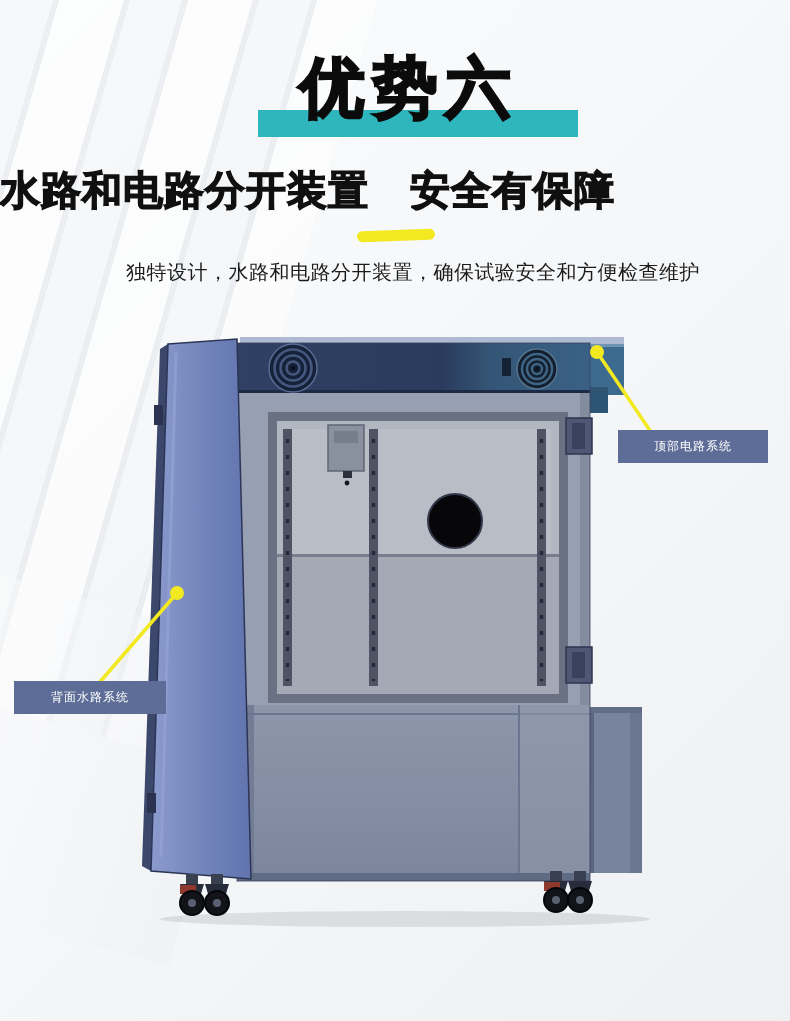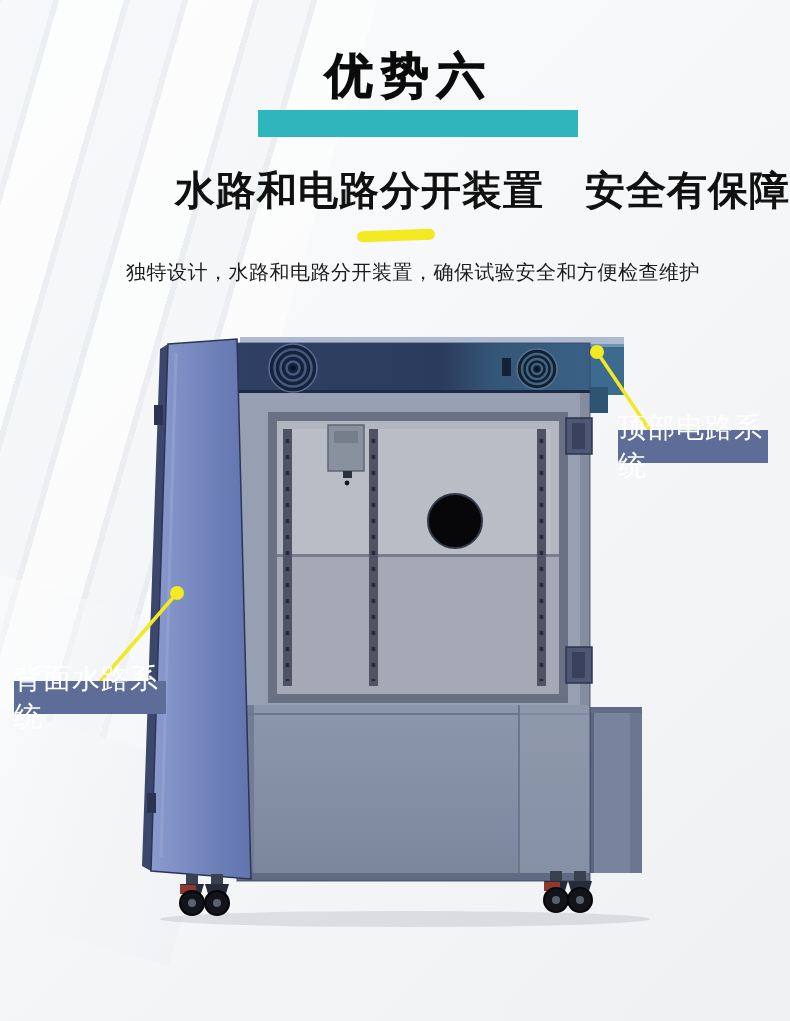--- a/index.html
+++ b/index.html
@@ -19,45 +19,45 @@
     transform:rotate(16deg); opacity:.45; z-index:0;
     background:linear-gradient(90deg,#ffffff,#eceef1);
   }
   
   .title-bar {
     position:absolute; left:258px; top:110px; width:320px; height:27px;
     background:#2fb5bc; z-index:1;
   }
   .page-title {
     position:absolute; left:0; right:0; top:44px; text-align:center; z-index:2;
-    font-size:48px; font-weight:400; letter-spacing:8px; color:#0b0b0b;padding-left:28px;
+    font-size:65px; font-weight:700; letter-spacing:8px; color:#0b0b0b;padding-left:28px;
     -webkit-text-stroke:2.5px #0b0b0b;
   }
   .headline {
-    position:absolute; left:0; right:0; top:163px; text-align:right; z-index:2;
-    font-size:40px; font-weight:400; letter-spacing:1px; color:#101010;
+    position:absolute; left:0; right:0; top:163px; text-align:left; z-index:2;
+    font-size:40px; font-weight:700; letter-spacing:1px; color:#101010;
     -webkit-text-stroke:1.3px #101010;
   }
   .underline {
     position:absolute; left:357px; top:230px; width:78px; height:11px;
     background:#f2e920; border-radius:6px; transform:rotate(-2deg); z-index:2;
   }
   .desc {
     position:absolute; left:0; right:0; top:259px; text-align:center; z-index:2;
     font-size:20px; color:#1b1b1b; letter-spacing:.5px;margin-left:36px;
   }
   
   .machine { position:absolute; left:130px; top:325px; width:520px; height:610px; z-index:1; }
   .machine svg { display:block; width:100%; height:100%; }
   
   .leaders { position:absolute; left:0; top:0; width:790px; height:1021px; z-index:4; pointer-events:none; }
   .callout {
     position:absolute; z-index:5; background:#5d6d97; color:#ffffff;
     display:flex; align-items:center; justify-content:center;
-    font-size:28px; letter-spacing:1px;
+    font-size:12px; letter-spacing:1px;
   }
   .callout-top  { left:618px; top:430px; width:150px; height:33px; }
   .callout-back { left:14px;  top:681px; width:152px; height:33px; }
 </style>
 </head>
 <body>
 
 <div class="canvas">
 
   <div class="win-strips"></div>

